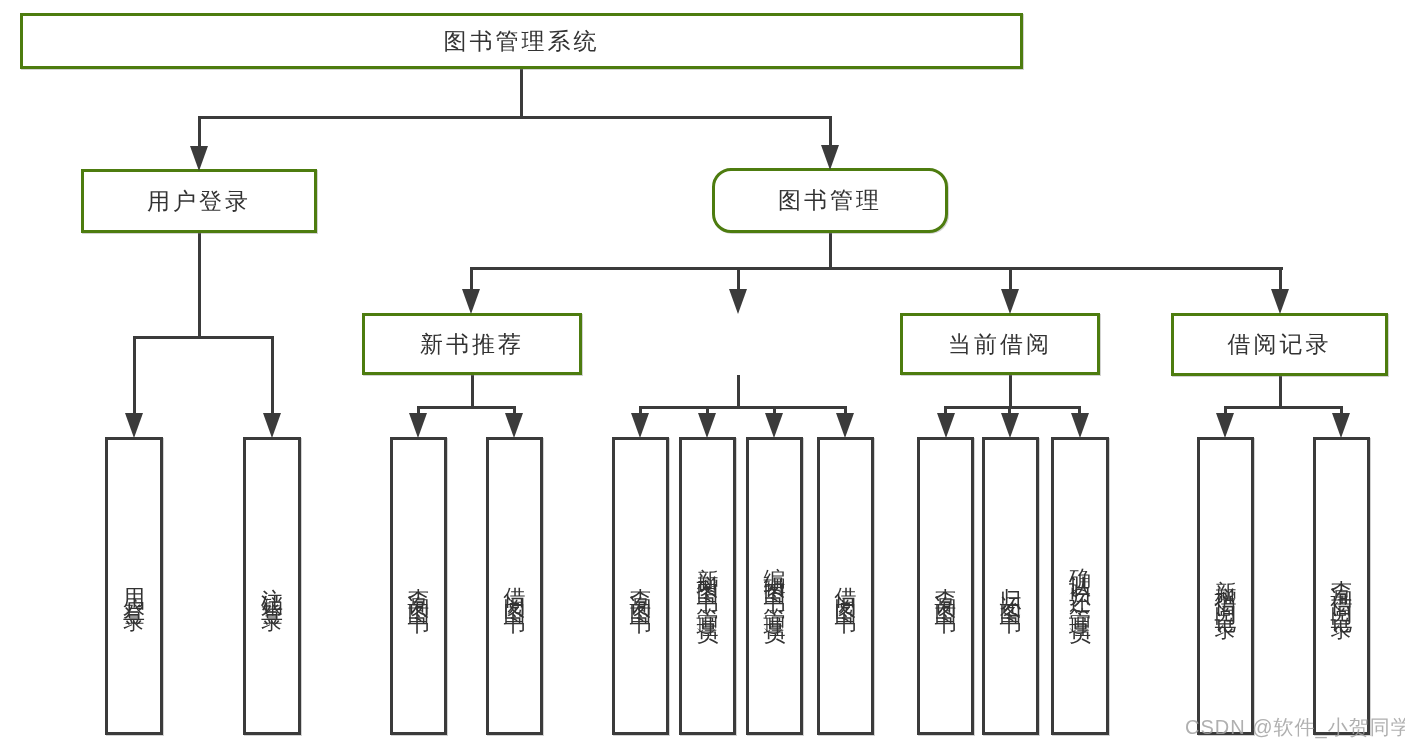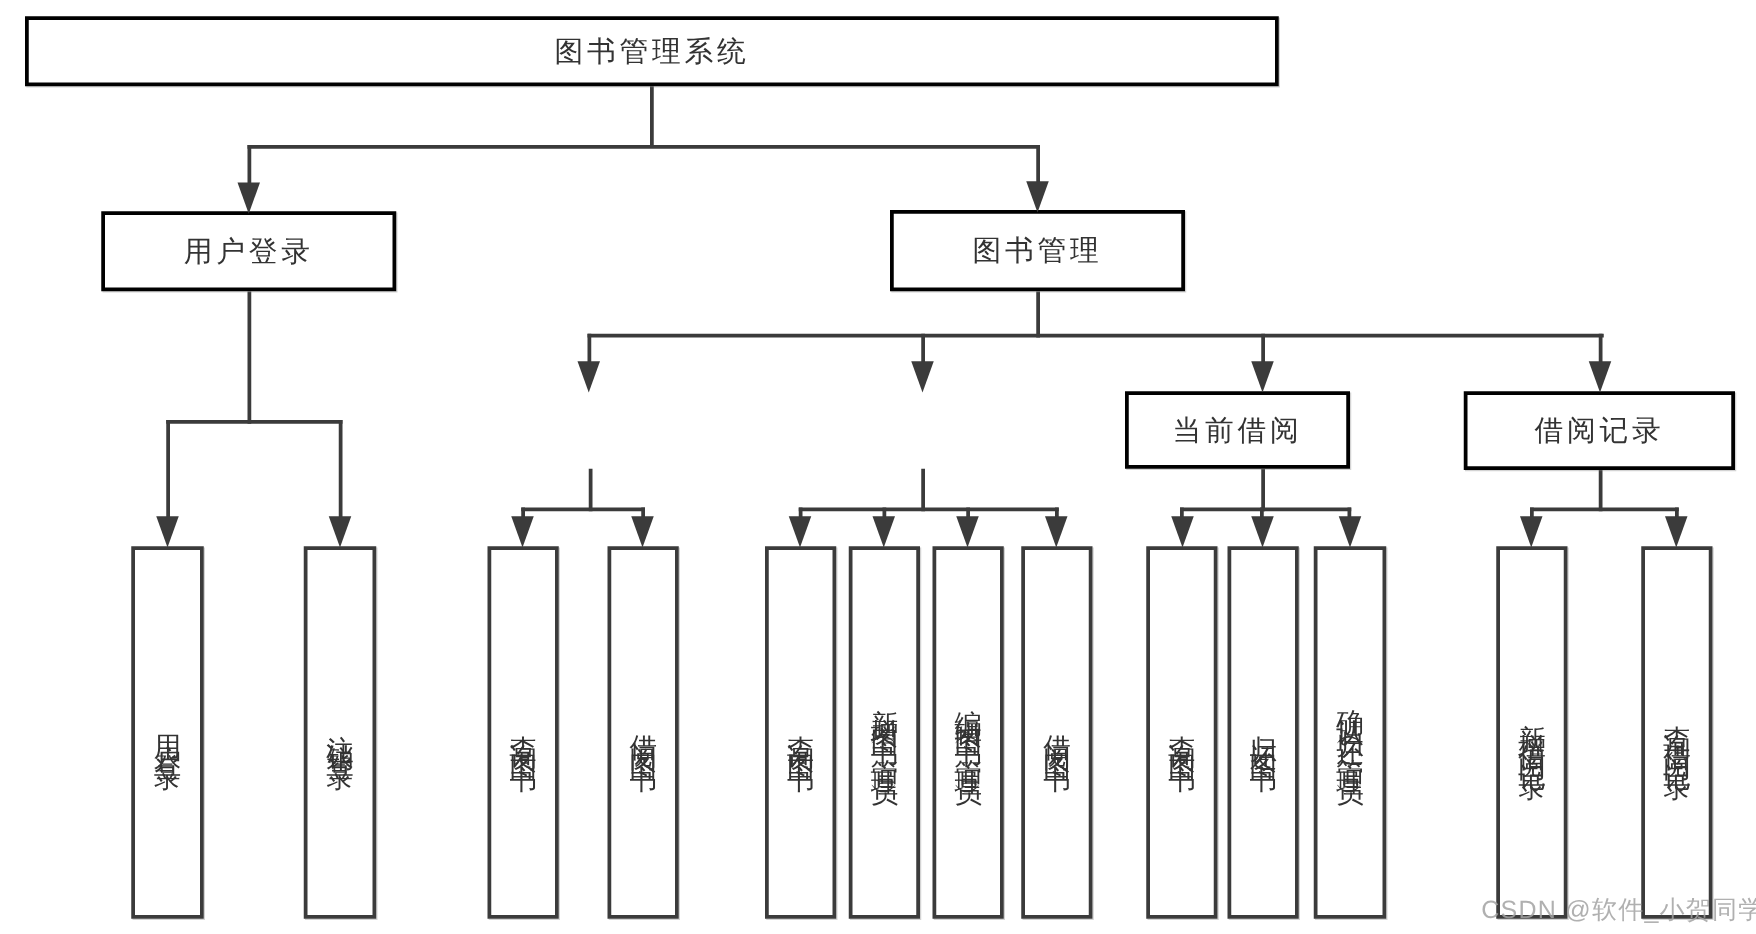--- a/index.html
+++ b/index.html
@@ -7,21 +7,21 @@
     position: relative;
     width: 1405px;
     height: 747px;
     background: #ffffff;
     overflow: hidden;
     font-family: "Liberation Sans", "DejaVu Sans", sans-serif;
   }
   .hbox {
     position: absolute;
     box-sizing: border-box;
-    border: 3px solid #000000;
+    border: 3px solid #4d7c0f;
     background: #ffffff;
     display: flex;
     align-items: center;
     justify-content: center;
     font-size: 23px;
     letter-spacing: 3px;
     color: #333333;
     box-shadow: 1px 1px 0 rgba(130,130,130,0.35);
     z-index: 2;
   }
@@ -130,23 +130,24 @@
   <div class="arrow" style="left:836px;top:413px;"></div>
   <div class="arrow" style="left:937px;top:413px;"></div>
   <div class="arrow" style="left:1001px;top:413px;"></div>
   <div class="arrow" style="left:1071px;top:413px;"></div>
   <div class="arrow" style="left:1216px;top:413px;"></div>
   <div class="arrow" style="left:1332px;top:413px;"></div>
 
   <div class="hbox" style="left:20px;top:13px;width:1003px;height:56px;">图书管理系统</div>
 
   <div class="hbox" style="left:81px;top:169px;width:236px;height:64px;">用户登录</div>
-  <div class="hbox" style="left:712px;top:168px;width:236px;height:65px;">图书管理</div>
+  <div class="hbox" style="left:712px;top:168px;width:236px;height:65px;border-radius:19px;">图书管理</div>
 
-  <div class="hbox" style="left:900px;top:313px;width:180px;height:62px;">当前借阅</div>
+  <div class="hbox" style="left:362px;top:313px;width:220px;height:62px;">新书推荐</div>
+  <div class="hbox" style="left:900px;top:313px;width:200px;height:62px;">当前借阅</div>
   <div class="hbox" style="left:1171px;top:313px;width:217px;height:63px;">借阅记录</div>
 
   <div class="vbox" style="left:105px;top:437px;width:58px;height:298px;">用户登录</div>
   <div class="vbox" style="left:243px;top:437px;width:58px;height:298px;">注销登录</div>
 
   <div class="vbox" style="left:390px;top:437px;width:57px;height:298px;">查询图书</div>
   <div class="vbox" style="left:486px;top:437px;width:57px;height:298px;">借阅图书</div>
 
   <div class="vbox" style="left:612px;top:437px;width:57px;height:298px;">查询图书</div>
   <div class="vbox" style="left:679px;top:437px;width:57px;height:298px;">新增图书（管理员）</div>

